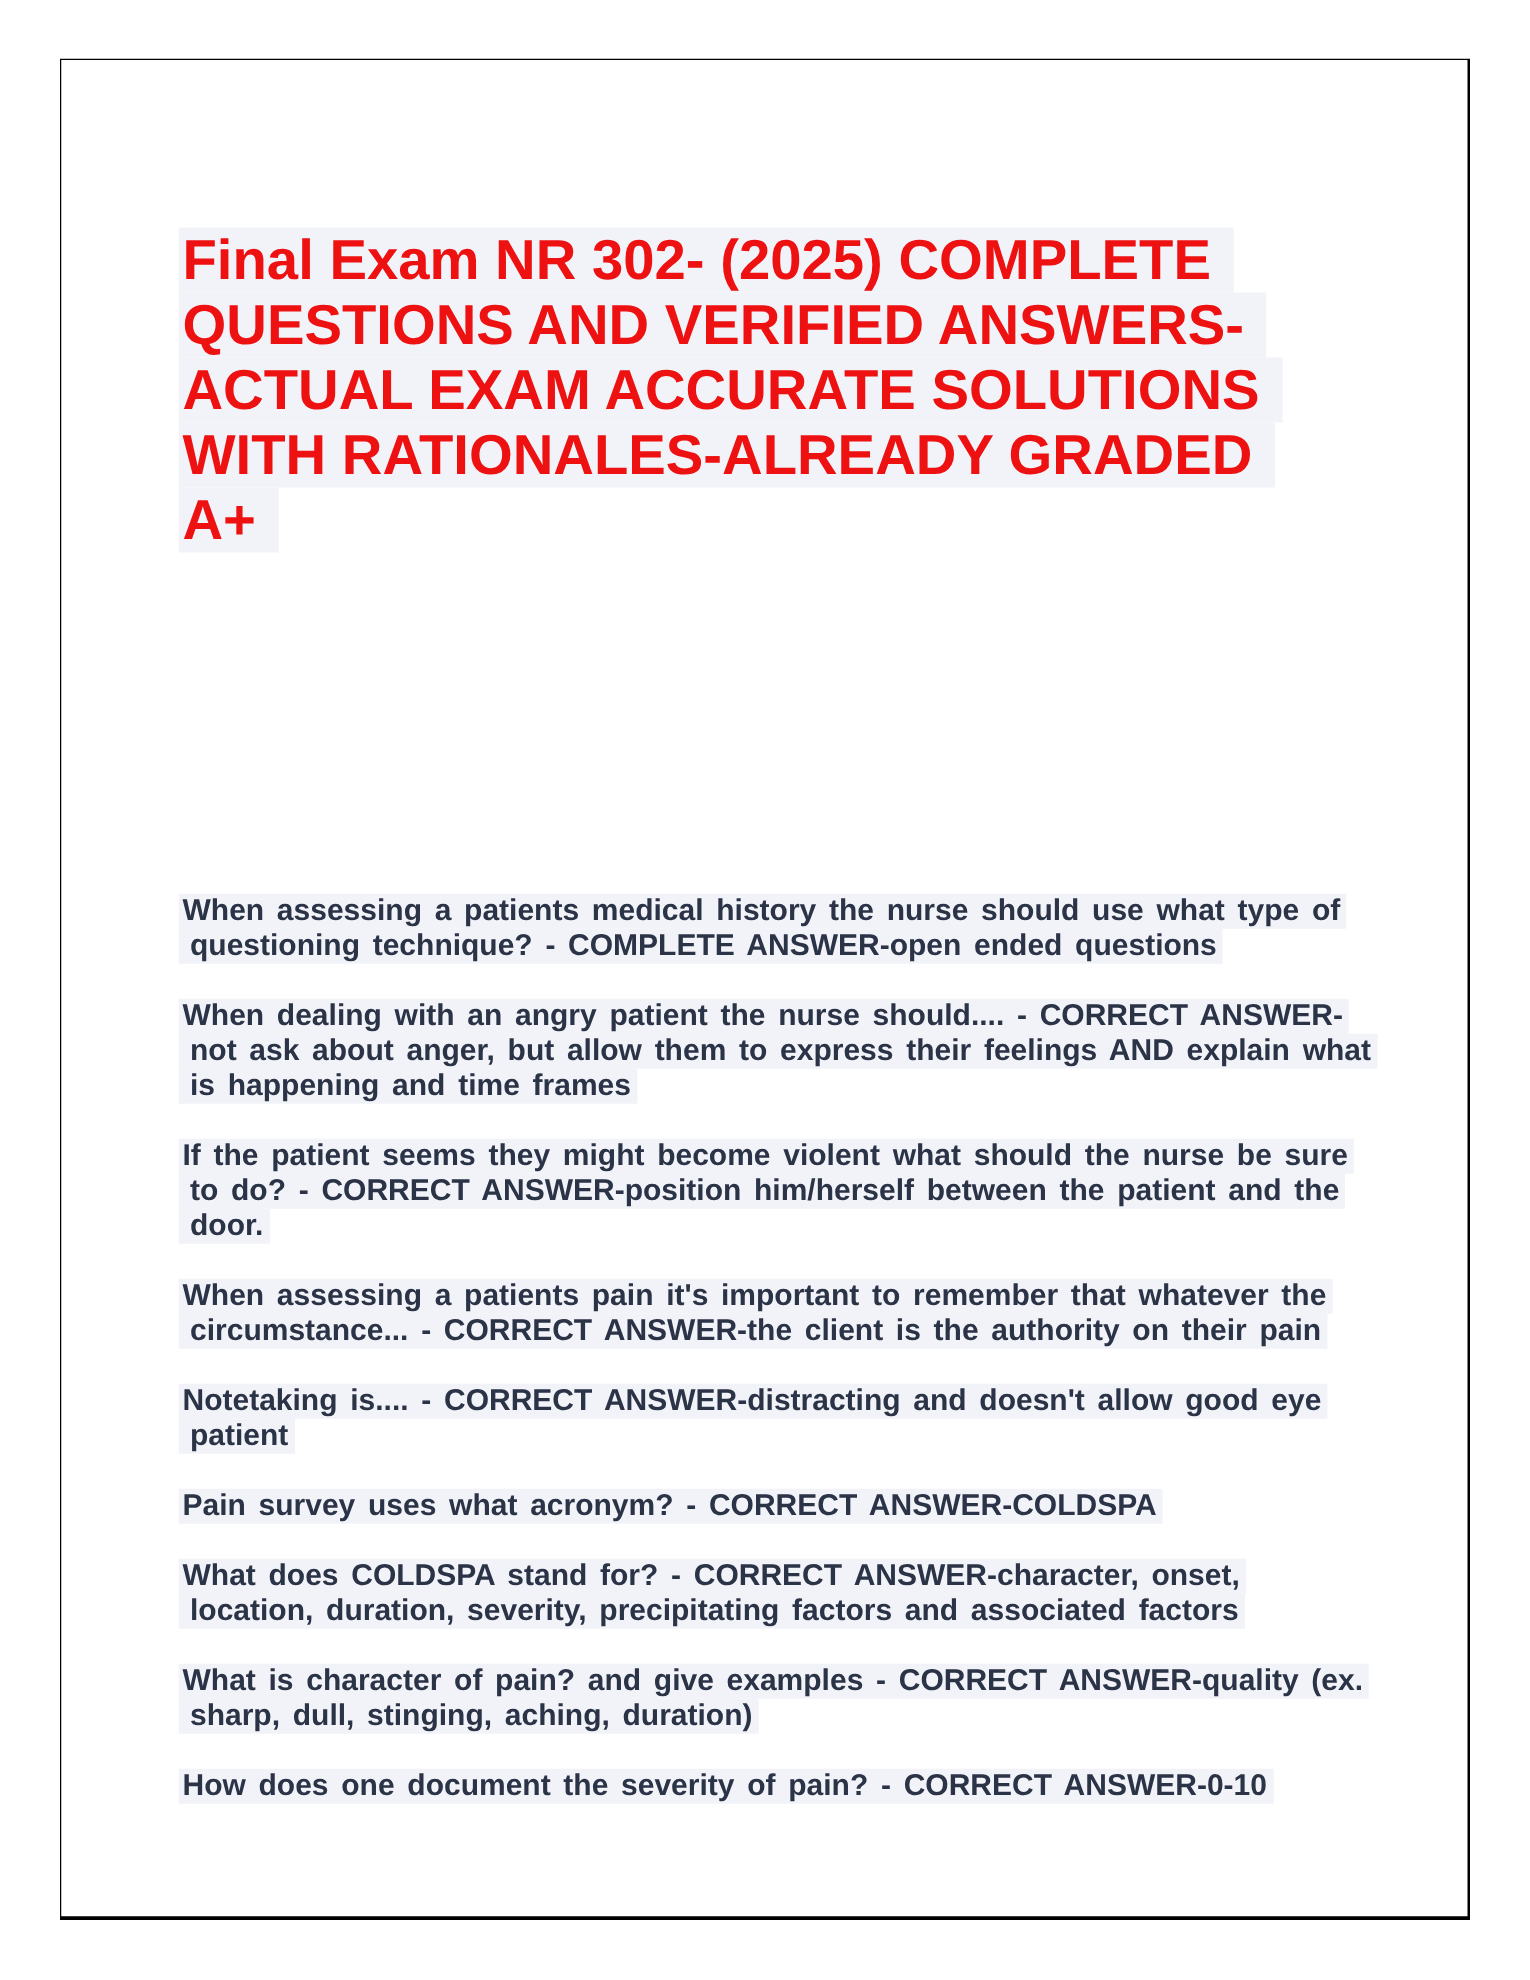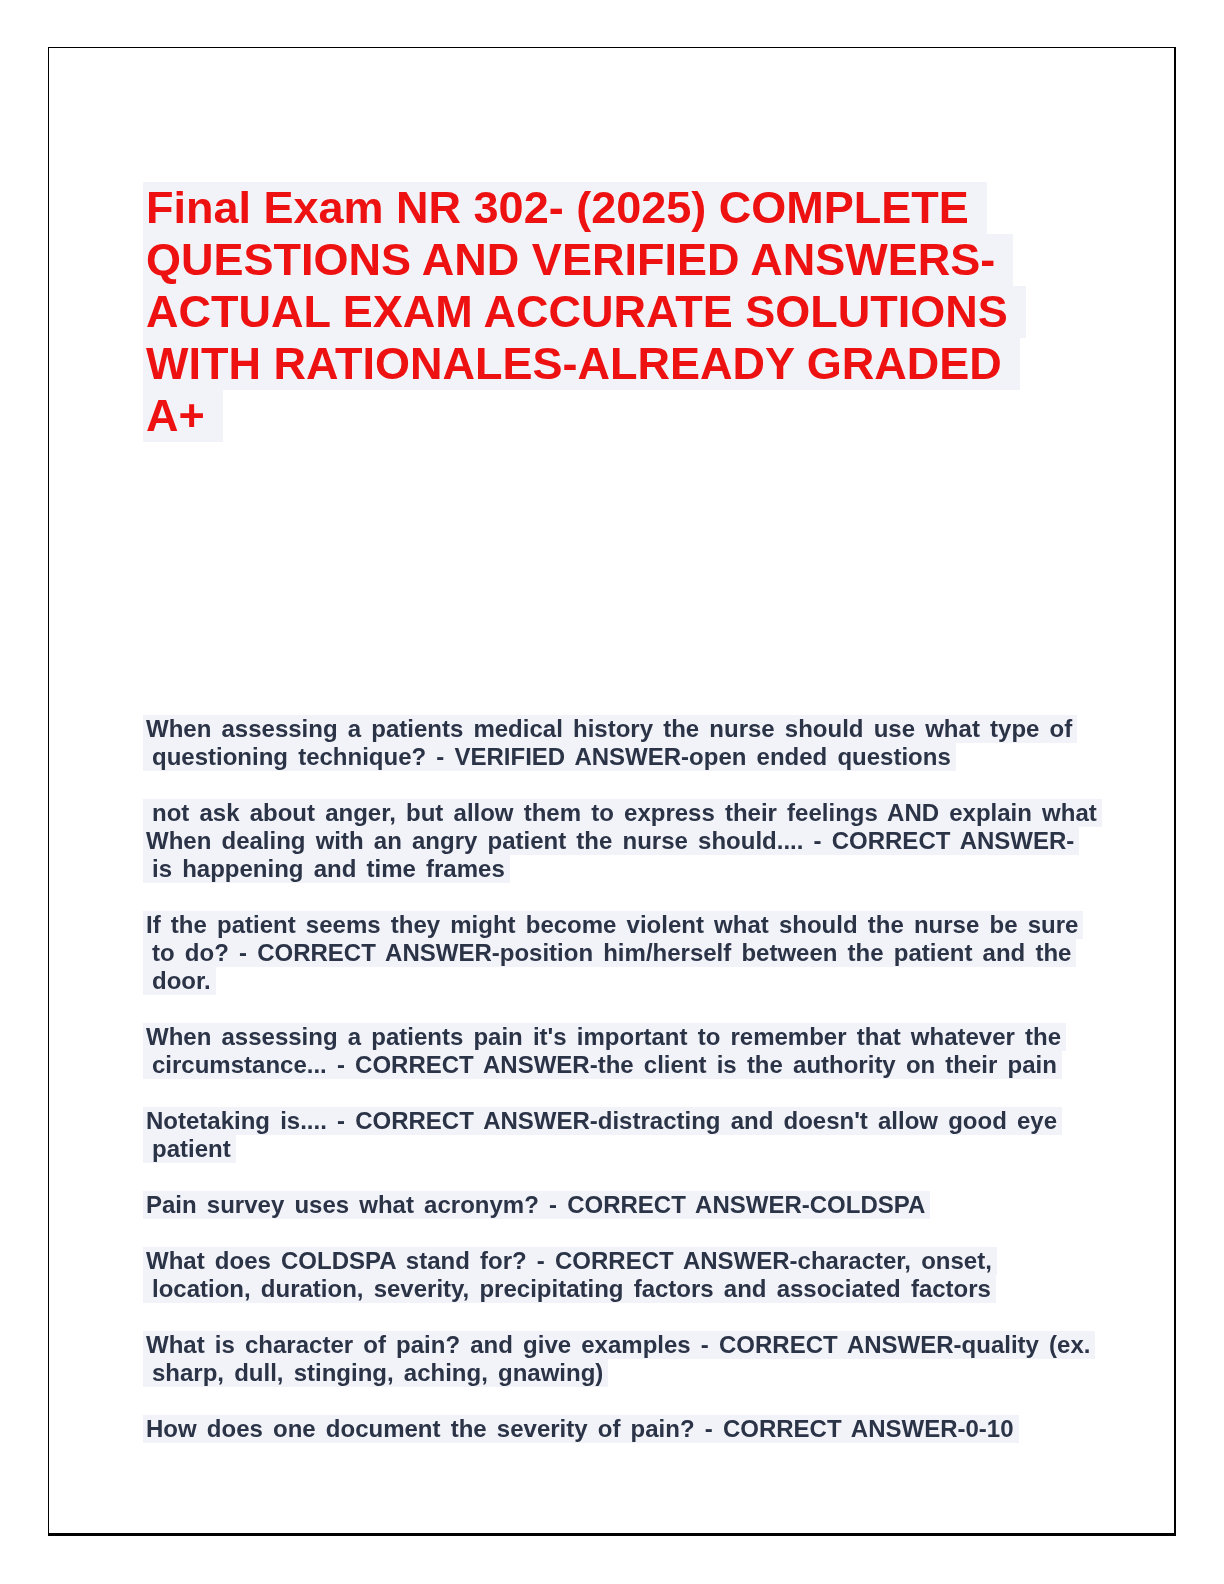--- a/index.html
+++ b/index.html
@@ -74,25 +74,25 @@
   <div class="title-block" id="title-block">
       <div class="title-line">Final Exam NR 302- (2025) COMPLETE</div>
       <div class="title-line">QUESTIONS AND VERIFIED ANSWERS-</div>
       <div class="title-line">ACTUAL EXAM ACCURATE SOLUTIONS</div>
       <div class="title-line">WITH RATIONALES-ALREADY GRADED</div>
       <div class="title-line">A+</div>
     </div>
   <div class="body-block" id="body-block">
       <div class="para">
         <div class="qa-line">When assessing a patients medical history the nurse should use what type of</div>
-        <div class="qa-line cont">questioning technique? - VERIFIED ANSWER-open ended questions</div>
+        <div class="qa-line cont">questioning technique? - COMPLETE ANSWER-open ended questions</div>
       </div>
       <div class="para">
+        <div class="qa-line">When dealing with an angry patient the nurse should.... - CORRECT ANSWER-</div>
         <div class="qa-line cont">not ask about anger, but allow them to express their feelings AND explain what</div>
-        <div class="qa-line">When dealing with an angry patient the nurse should.... - CORRECT ANSWER-</div>
         <div class="qa-line cont">is happening and time frames</div>
       </div>
       <div class="para">
         <div class="qa-line">If the patient seems they might become violent what should the nurse be sure</div>
         <div class="qa-line cont">to do? - CORRECT ANSWER-position him/herself between the patient and the</div>
         <div class="qa-line cont">door.</div>
       </div>
       <div class="para">
         <div class="qa-line">When assessing a patients pain it's important to remember that whatever the</div>
         <div class="qa-line cont">circumstance... - CORRECT ANSWER-the client is the authority on their pain</div>
@@ -103,19 +103,19 @@
       </div>
       <div class="para">
         <div class="qa-line">Pain survey uses what acronym? - CORRECT ANSWER-COLDSPA</div>
       </div>
       <div class="para">
         <div class="qa-line">What does COLDSPA stand for? - CORRECT ANSWER-character, onset,</div>
         <div class="qa-line cont">location, duration, severity, precipitating factors and associated factors</div>
       </div>
       <div class="para">
         <div class="qa-line">What is character of pain? and give examples - CORRECT ANSWER-quality (ex.</div>
-        <div class="qa-line cont">sharp, dull, stinging, aching, gnawing)</div>
+        <div class="qa-line cont">sharp, dull, stinging, aching, duration)</div>
       </div>
       <div class="para">
         <div class="qa-line">How does one document the severity of pain? - CORRECT ANSWER-0-10</div>
       </div>
     </div>
 </div>
 
 </body></html>

